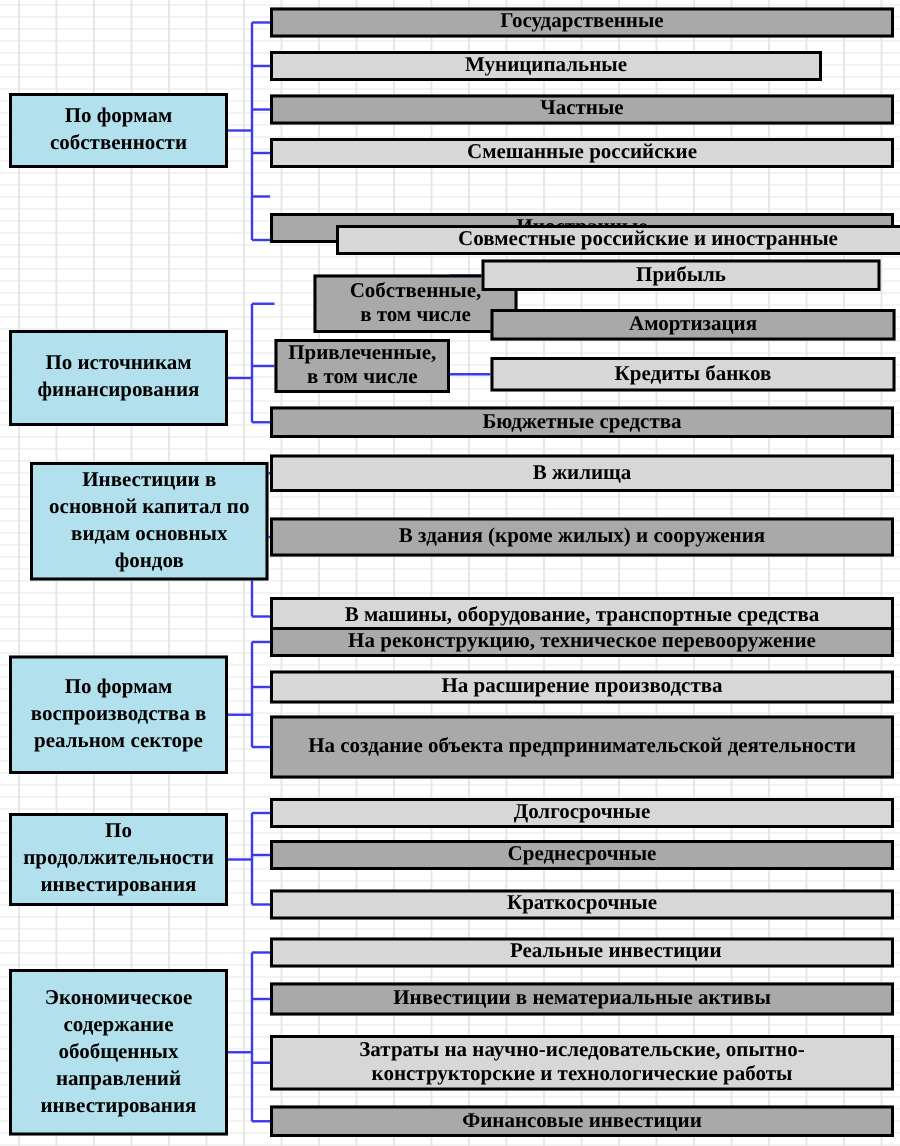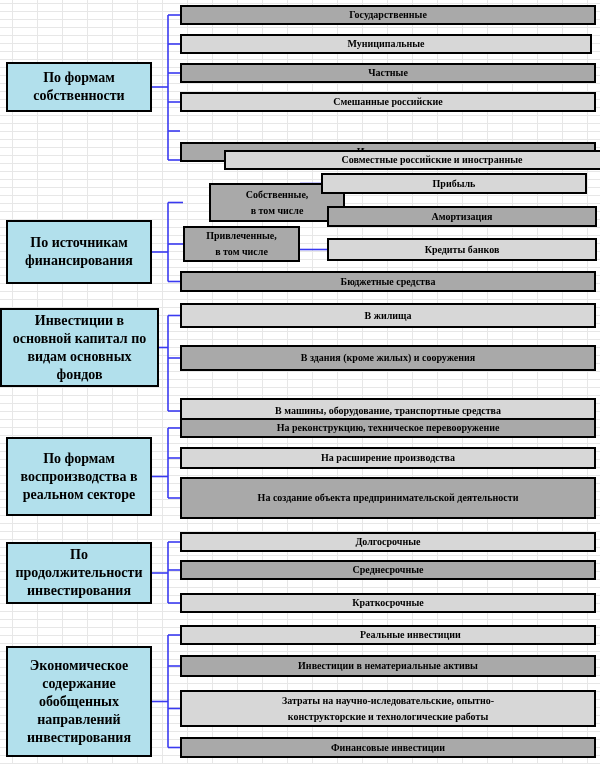--- a/index.html
+++ b/index.html
@@ -50,21 +50,21 @@
   }
   .item-box{
     position:absolute;
     box-sizing:border-box;
     border:2px solid #000;
     display:flex;
     align-items:center;
     justify-content:center;
     text-align:center;
     font-weight:bold;
-    font-size:10px;
+    font-size:14px;
     line-height:16px;
     color:#000;
     white-space:pre-line;
     overflow:hidden;
     padding:0 3px;
   }
   .item-box.dark{ background:var(--item-dark,#a9a9a9); }
   .item-box.light{ background:var(--item-light,#d7d7d7); }
 </style>
 </head>
@@ -106,35 +106,35 @@
       <line x1="152" y1="701.5" x2="168" y2="701.5"></line>
       <line x1="168" y1="635" x2="180" y2="635"></line>
       <line x1="168" y1="666" x2="180" y2="666"></line>
       <line x1="168" y1="708.5" x2="180" y2="708.5"></line>
       <line x1="168" y1="747.5" x2="180" y2="747.5"></line>
       <line x1="168" y1="635" x2="168" y2="747.5"></line>
     </svg>
   <div id="diagram">
       <div class="cat-box" style="left: 6px; top: 62px; width: 146px; height: 50px;">По формам собственности</div>
       <div class="item-box dark" style="left: 180px; top: 5px; width: 416px; height: 20px;">Государственные</div>
-      <div class="item-box light" style="left: 180px; top: 34px; width: 412px; height: 20px;">Муниципальные</div>
+      <div class="item-box light" style="left: 180px; top: 34px; width: 368px; height: 20px;">Муниципальные</div>
       <div class="item-box dark" style="left: 180px; top: 63px; width: 416px; height: 20px;">Частные</div>
       <div class="item-box light" style="left: 180px; top: 92px; width: 416px; height: 20px;">Смешанные российские</div>
       <div class="item-box dark" style="left: 180px; top: 121px; width: 416px; height: 20px; margin-top: 21px;">Иностранные</div>
       <div class="item-box light" style="left: 180px; top: 150px; width: 416px; height: 20px; margin-left: 44px;">Совместные российские и иностранные</div>
       <div class="cat-box" style="left: 6px; top: 220px; width: 146px; height: 64px;">По источникам финансирования</div>
       <div class="item-box dark" style="left: 183px; top: 183px; width: 136px; height: 39px; margin-left: 26px;">Собственные,
 в том числе</div>
       <div class="item-box light" style="left: 321px; top: 173px; width: 266px; height: 21px;">Прибыль</div>
       <div class="item-box dark" style="left: 327px; top: 206px; width: 270px; height: 21px;">Амортизация</div>
       <div class="item-box dark" style="left: 183px; top: 226px; width: 117px; height: 36px;">Привлеченные,
 в том числе</div>
       <div class="item-box light" style="left: 327px; top: 238px; width: 270px; height: 23px;">Кредиты банков</div>
       <div class="item-box dark" style="left: 180px; top: 271px; width: 416px; height: 21px;">Бюджетные средства</div>
-      <div class="cat-box" style="left: 0; top: 308px; width: 159px; height: 79px;">Инвестиции в основной капитал по видам основных фондов</div>
+      <div class="cat-box" style="left: 20px; top: 308px; width: 159px; height: 79px;">Инвестиции в основной капитал по видам основных фондов</div>
       <div class="item-box light" style="left: 180px; top: 303px; width: 416px; height: 25px;">В жилища</div>
       <div class="item-box dark" style="left: 180px; top: 345px; width: 416px; height: 26px;">В здания (кроме жилых) и сооружения</div>
       <div class="item-box light" style="left: 180px; top: 398px; width: 416px; height: 26px;">В машины, оборудование, транспортные средства</div>
       <div class="cat-box" style="left: 6px; top: 437px; width: 146px; height: 79px;">По формам воспроизводства в реальном секторе</div>
       <div class="item-box dark" style="left: 180px; top: 418px; width: 416px; height: 20px;">На реконструкцию, техническое перевооружение</div>
       <div class="item-box light" style="left: 180px; top: 447px; width: 416px; height: 22px;">На расширение производства</div>
       <div class="item-box dark" style="left: 180px; top: 477px; width: 416px; height: 42px;">На создание объекта предпринимательской деятельности</div>
       <div class="cat-box" style="left: 6px; top: 542px; width: 146px; height: 62px;">По продолжительности инвестирования</div>
       <div class="item-box light" style="left: 180px; top: 532px; width: 416px; height: 20px;">Долгосрочные</div>
       <div class="item-box dark" style="left: 180px; top: 560px; width: 416px; height: 20px;">Среднесрочные</div>

